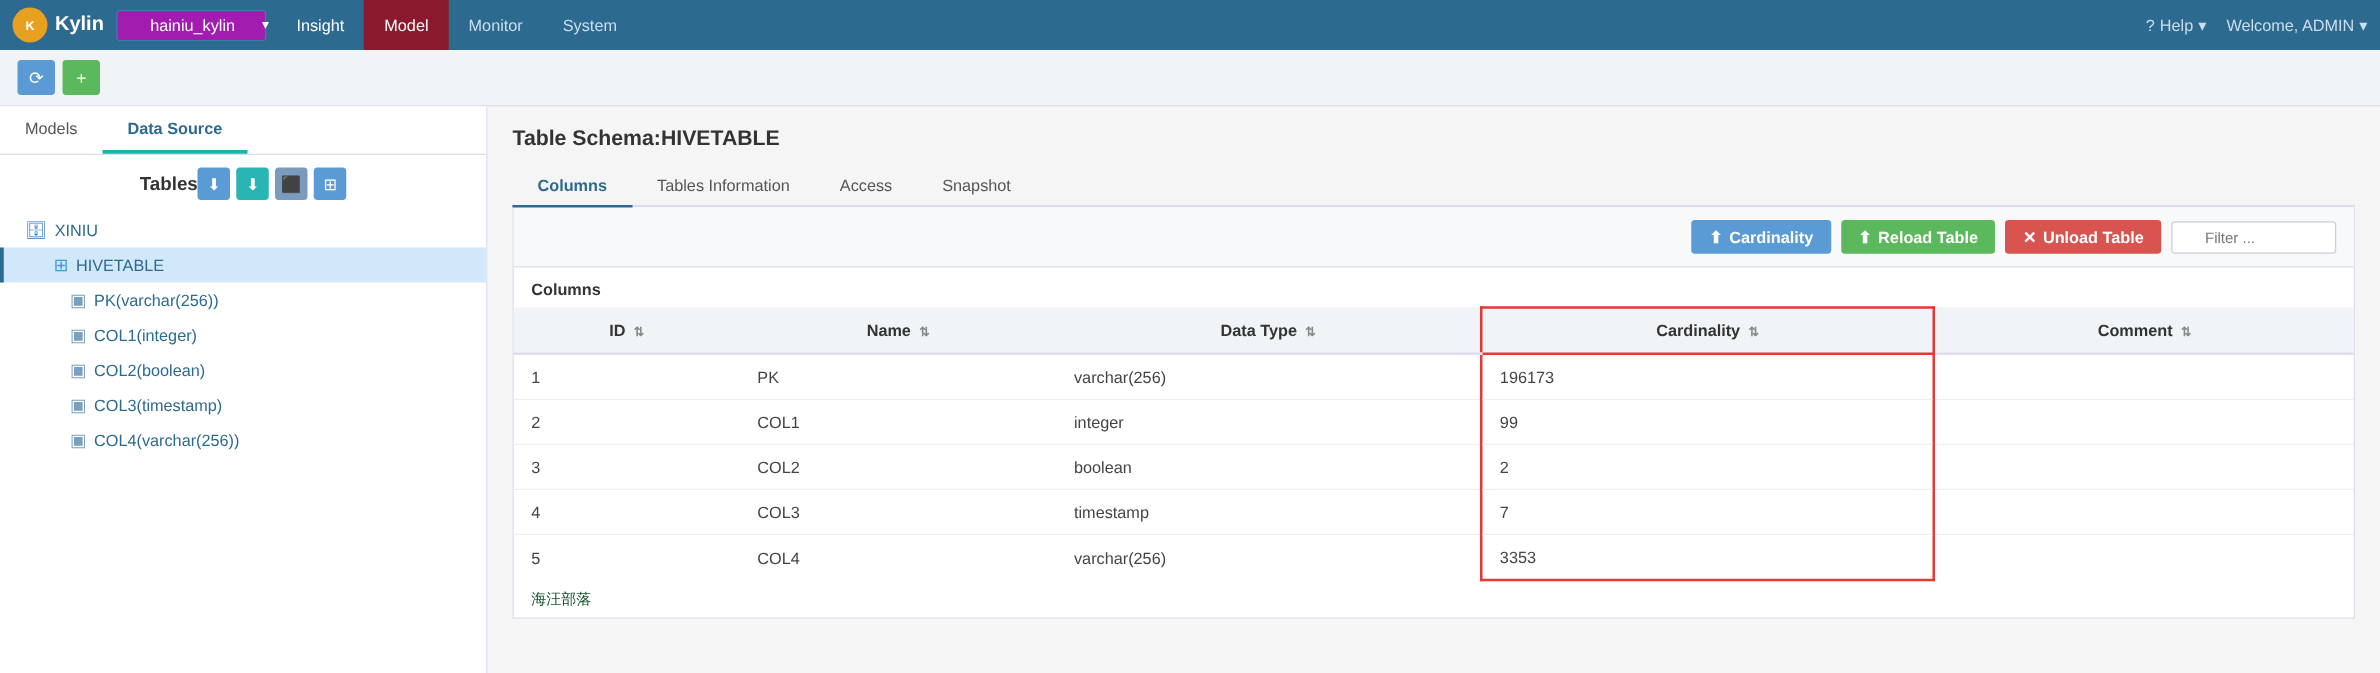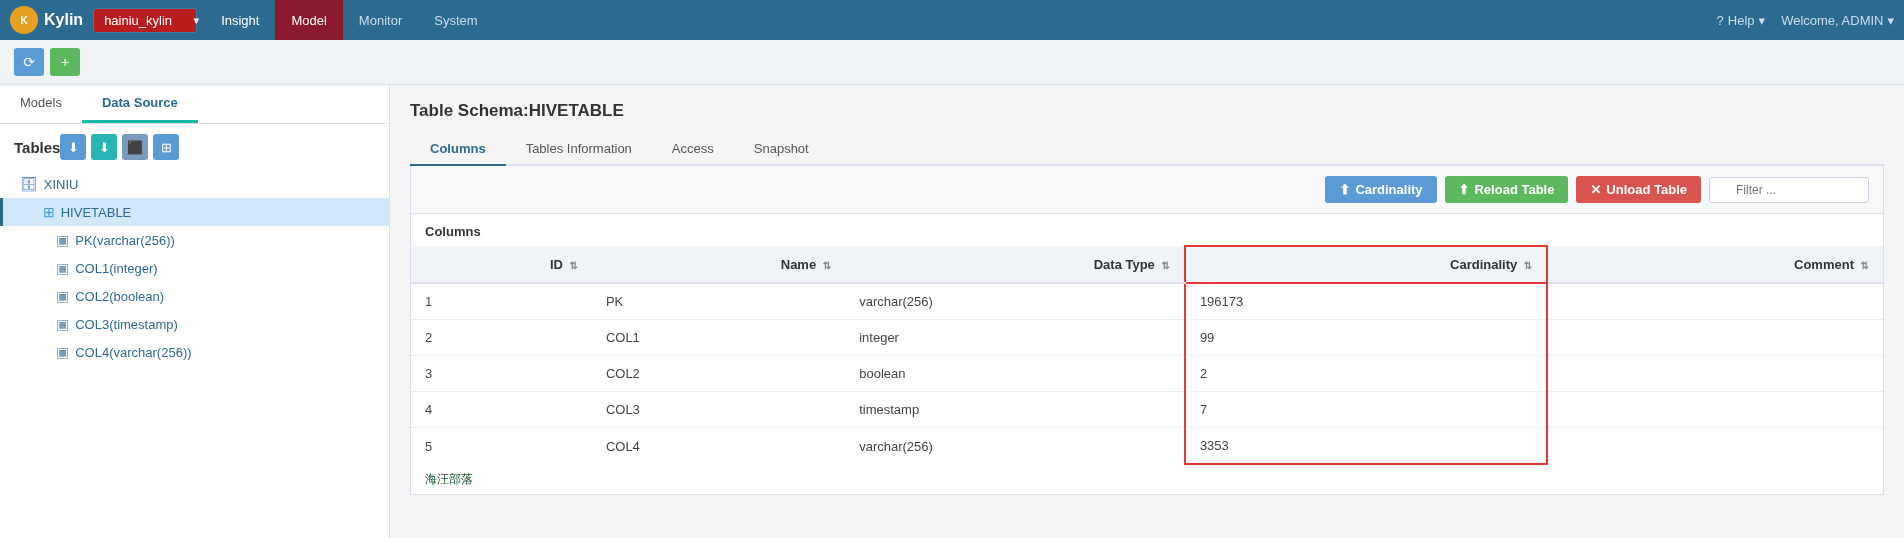--- a/index.html
+++ b/index.html
@@ -30,24 +30,24 @@
       font-weight: bold;
       color: white;
       margin-right: 6px;
     }
     .logo-text {
       color: white;
       font-size: 16px;
       font-weight: bold;
     }
     .nav-dropdown {
-      background: #b91c1c;
+      background: #a21caf;
       border: 1px solid #3a7fa8;
       color: white;
-      padding: 4px 24px 4px 10px;
+      padding: 4px 24px 4px 26px;
       font-size: 13px;
       border-radius: 3px;
       margin-right: 8px;
       appearance: none;
       -webkit-appearance: none;
       cursor: pointer;
       position: relative;
     }
     .nav-dropdown-wrap {
       position: relative;
@@ -140,21 +140,21 @@
       font-size: 13px;
       border-bottom: 3px solid transparent;
     }
     .sidebar-tab.active {
       color: #2d6a8f;
       border-bottom: 3px solid #14b8a6;
       font-weight: bold;
     }
     .sidebar-section-header {
       display: flex;
-      justify-content: flex-start;
+      justify-content: center;
       align-items: center;
       padding: 10px 14px;
     }
     .sidebar-section-title {
       font-size: 15px;
       font-weight: bold;
       color: #333;
     }
     .sidebar-actions {
       display: flex;
@@ -263,21 +263,21 @@
     }
     .btn-cardinality { background: #5b9bd5; }
     .btn-reload { background: #5cb85c; }
     .btn-unload { background: #d9534f; }
 
     .filter-input {
       border: 1px solid #ccd;
       border-radius: 3px;
       padding: 5px 10px 5px 26px;
       font-size: 12px;
-      width: 160px;
+      width: 132px;
       position: relative;
     }
     .filter-wrap {
       position: relative;
       display: inline-block;
     }
     .filter-wrap::before {
       content: '🔍';
       position: absolute;
       left: 7px;
@@ -297,21 +297,21 @@
 
     table {
       width: 100%;
       border-collapse: collapse;
     }
     thead tr {
       background: #f0f4f7;
     }
     th {
       padding: 10px 14px;
-      text-align: right;
+      text-align: center;
       font-size: 13px;
       font-weight: bold;
       color: #333;
       border-bottom: 2px solid #dde;
       white-space: nowrap;
       margin-top: 20px;
     }
     th .sort-arrows {
       font-size: 10px;
       color: #888;

